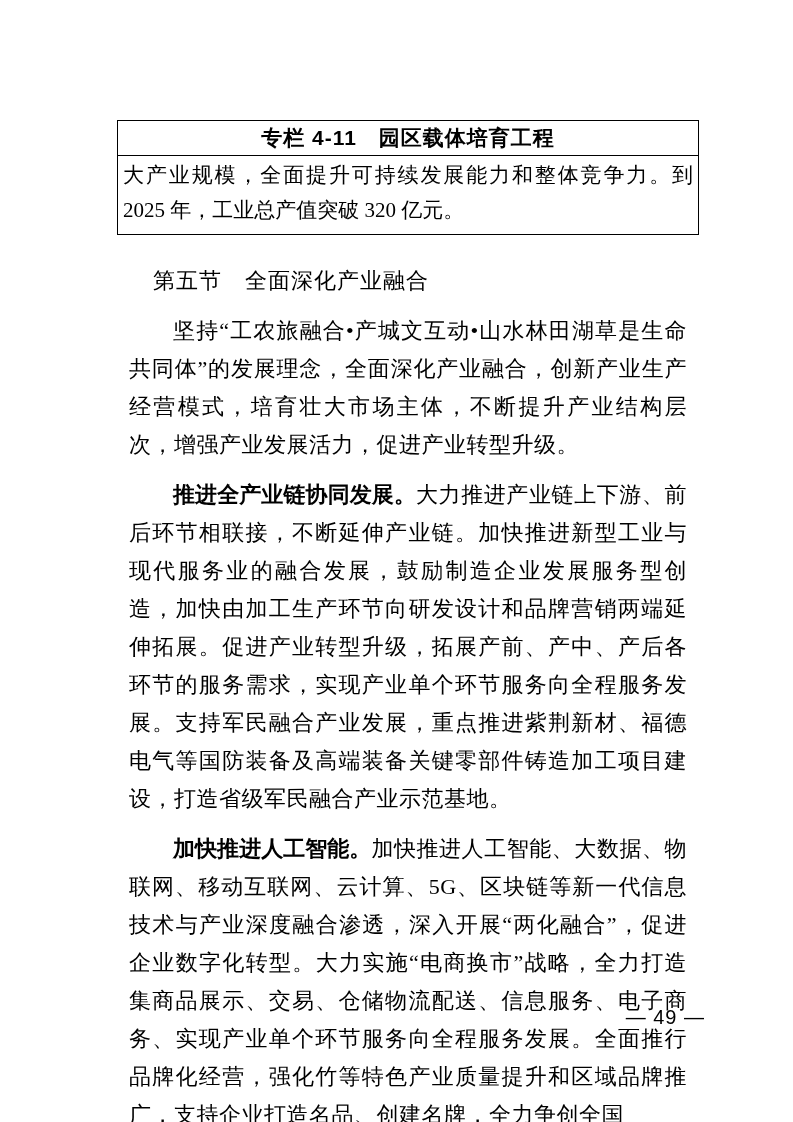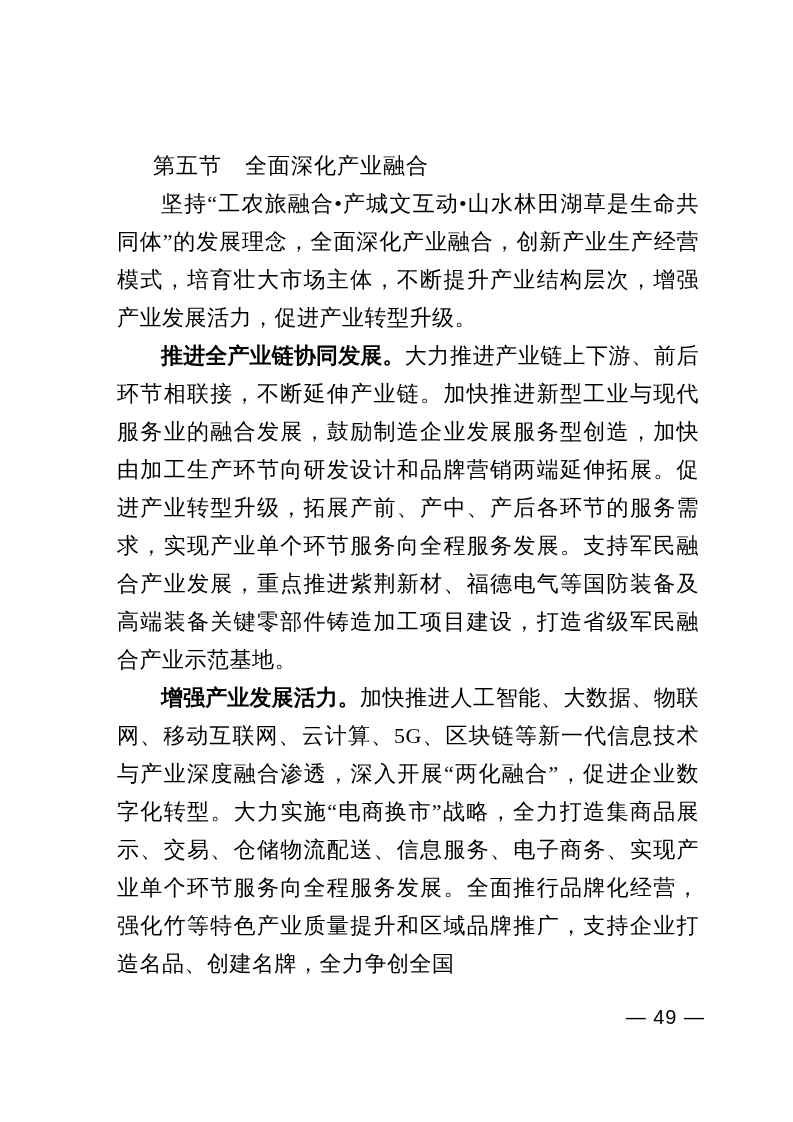--- a/index.html
+++ b/index.html
@@ -45,21 +45,21 @@
   }
   .section-heading {
     font-size: 22px;
     line-height: 38px;
     margin-top: 27px;
     padding-left: 36px;
     letter-spacing: 1px;
     font-style: normal;
   }
   .para {
-    margin: 0;
+    margin: 12px;
     font-size: 22px;
     line-height: 38px;
     text-align: justify;
     text-justify: inter-ideograph;
     text-indent: 2em;
     letter-spacing: 0.5px;
   }
   .para .lead {
     font-family: Liberation Sans, sans-serif;
     font-weight: bold;
@@ -73,25 +73,29 @@
     letter-spacing: 1px;
     font-family: Liberation Sans, sans-serif;
   }
 </style>
 </head>
 <body>
 
 <div class="page">
   <div class="content">
 
+    <div class="callout-box">
+      <div class="callout-title">专栏 4-11　园区载体培育工程</div>
+      <div class="callout-body">大产业规模，全面提升可持续发展能力和整体竞争力。到 2025 年，工业总产值突破 320 亿元。</div>
+    </div>
 
     <div class="section-heading">第五节　全面深化产业融合</div>
 
     <p class="para"><span class="lead"></span><span>坚持“工农旅融合•产城文互动•山水林田湖草是生命共同体”的发展理念，全面深化产业融合，创新产业生产经营模式，培育壮大市场主体，不断提升产业结构层次，增强产业发展活力，促进产业转型升级。</span></p>
 
     <p class="para"><span class="lead">推进全产业链协同发展。</span><span>大力推进产业链上下游、前后环节相联接，不断延伸产业链。加快推进新型工业与现代服务业的融合发展，鼓励制造企业发展服务型创造，加快由加工生产环节向研发设计和品牌营销两端延伸拓展。促进产业转型升级，拓展产前、产中、产后各环节的服务需求，实现产业单个环节服务向全程服务发展。支持军民融合产业发展，重点推进紫荆新材、福德电气等国防装备及高端装备关键零部件铸造加工项目建设，打造省级军民融合产业示范基地。</span></p>
 
-    <p class="para"><span class="lead">增强产业发展活力。</span><span>加快推进人工智能、大数据、物联网、移动互联网、云计算、5G、区块链等新一代信息技术与产业深度融合渗透，深入开展“两化融合”，促进企业数字化转型。大力实施“电商换市”战略，全力打造集商品展示、交易、仓储物流配送、信息服务、电子商务、实现产业单个环节服务向全程服务发展。全面推行品牌化经营，强化竹等特色产业质量提升和区域品牌推广，支持企业打造名品、创建名牌，全力争创全国</span></p>
+    <p class="para"><span class="lead">加快推进人工智能。</span><span>加快推进人工智能、大数据、物联网、移动互联网、云计算、5G、区块链等新一代信息技术与产业深度融合渗透，深入开展“两化融合”，促进企业数字化转型。大力实施“电商换市”战略，全力打造集商品展示、交易、仓储物流配送、信息服务、电子商务、实现产业单个环节服务向全程服务发展。全面推行品牌化经营，强化竹等特色产业质量提升和区域品牌推广，支持企业打造名品、创建名牌，全力争创全国</span></p>
 
   </div>
 
   <div class="page-number">— 49 —</div>
 </div>
 
 </body></html>

